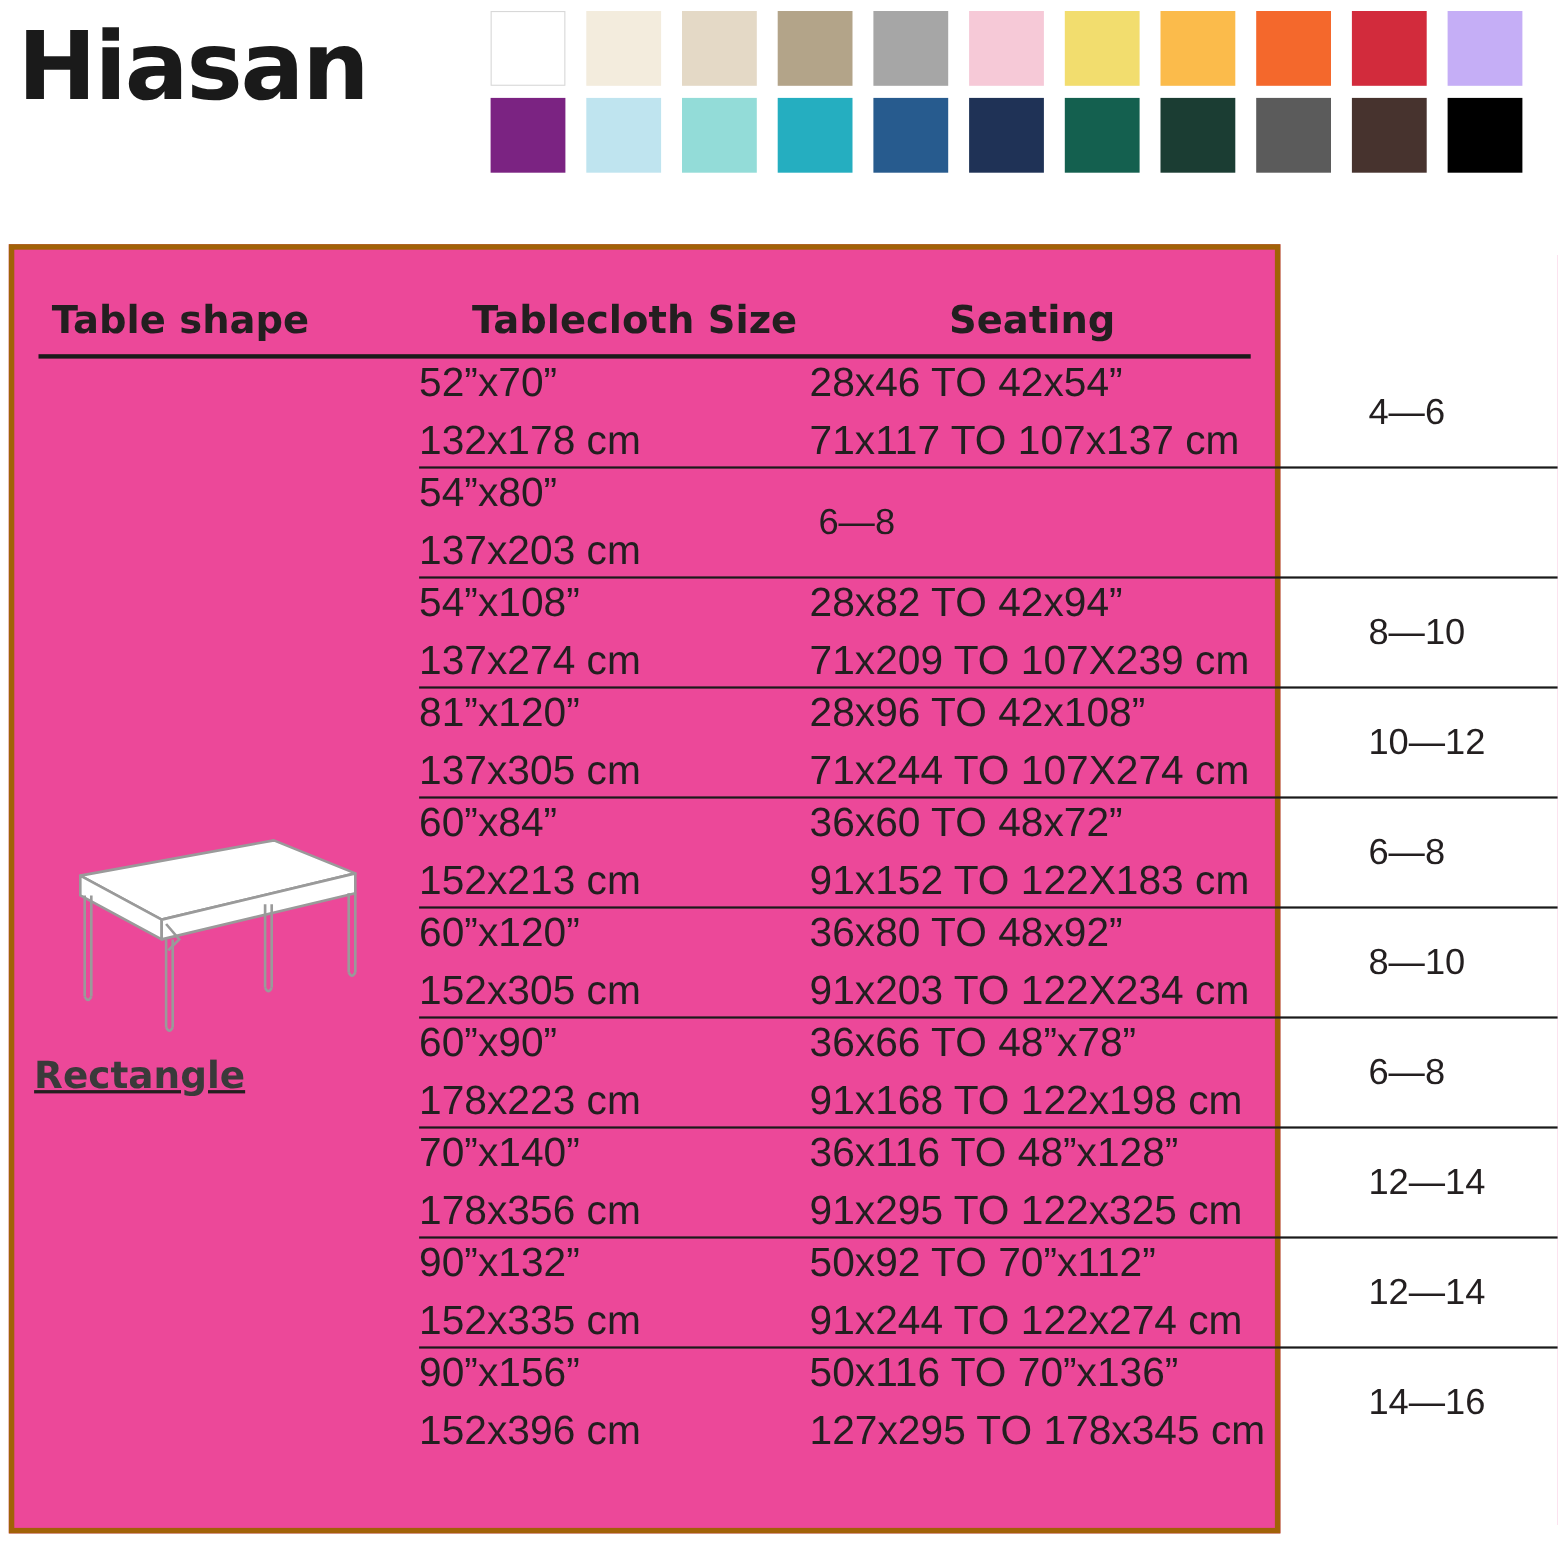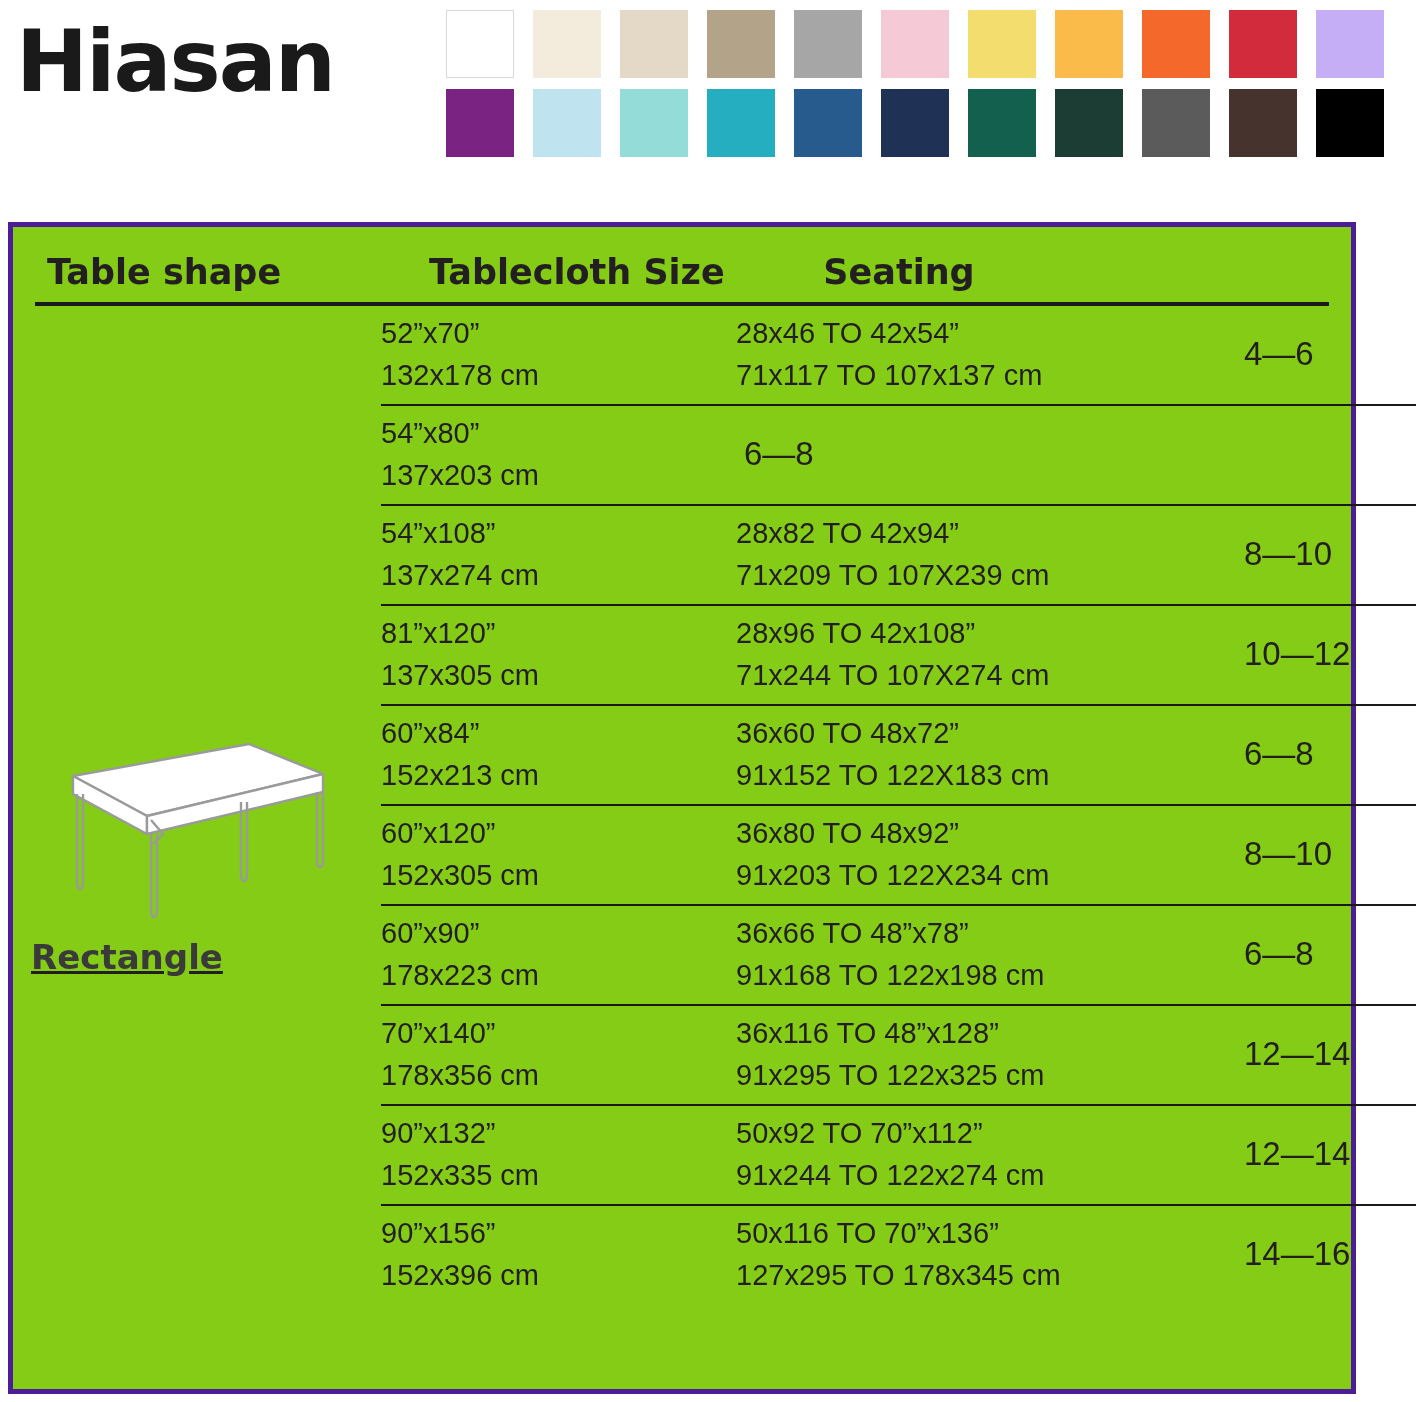--- a/index.html
+++ b/index.html
@@ -54,25 +54,25 @@
   }
   .swatch.bordered {
     border: 1px solid #d8d8d8;
   }
 
   
   .panel {
     position: absolute;
     left: 8px;
     top: 222px;
-    width: 1348px;
+    width: 1156px;
     height: 1172px;
     box-sizing: border-box;
-    border: 5px solid #4c1d95;
-    background: #84cc16;
+    border: 5px solid #a16207;
+    background: #ec4899;
   }
   .panel-inner {
     position: relative;
     width: 100%;
     height: 100%;
     box-sizing: border-box;
     padding: 26px 22px 10px 18px;
   }
 
   .table-head {
@@ -85,21 +85,21 @@
   .th {
     font-family: "DejaVu Sans", sans-serif;
     font-weight: bold;
     font-size: 35px;
     color: #231f20;
     line-height: 1.1;
   }
   .col-shape  { width: 350px; padding-left: 12px; }
   .col-cloth  { width: 355px; margin-left: 32px; }
   .col-fitted { width: 500px; }
-  .col-seat   { width: 230px; text-align: center; }
+  .col-seat   { width: 230px; text-align: right; margin-top: 20px; }
 
   .body-wrap {
     display: flex;
   }
   .shape-col {
     width: 350px;
     flex: 0 0 350px;
     position: relative;
   }
   .shape-figure {
@@ -124,21 +124,21 @@
     display: flex;
     align-items: center;
     height: 98px;
     border-bottom: 2px solid #1a1a1a;
   }
   .row:last-child {
     border-bottom: none;
   }
   .cell {
     font-family: "Liberation Sans", sans-serif;
-    font-size: 29px;
+    font-size: 37px;
     color: #231f20;
     line-height: 1.42;
     white-space: pre-line;
   }
   .cell-cloth  { width: 355px; }
   .cell-fitted { width: 500px; }
   .cell-seat {
     width: 230px;
     font-size: 33px;
     padding-left: 8px;

